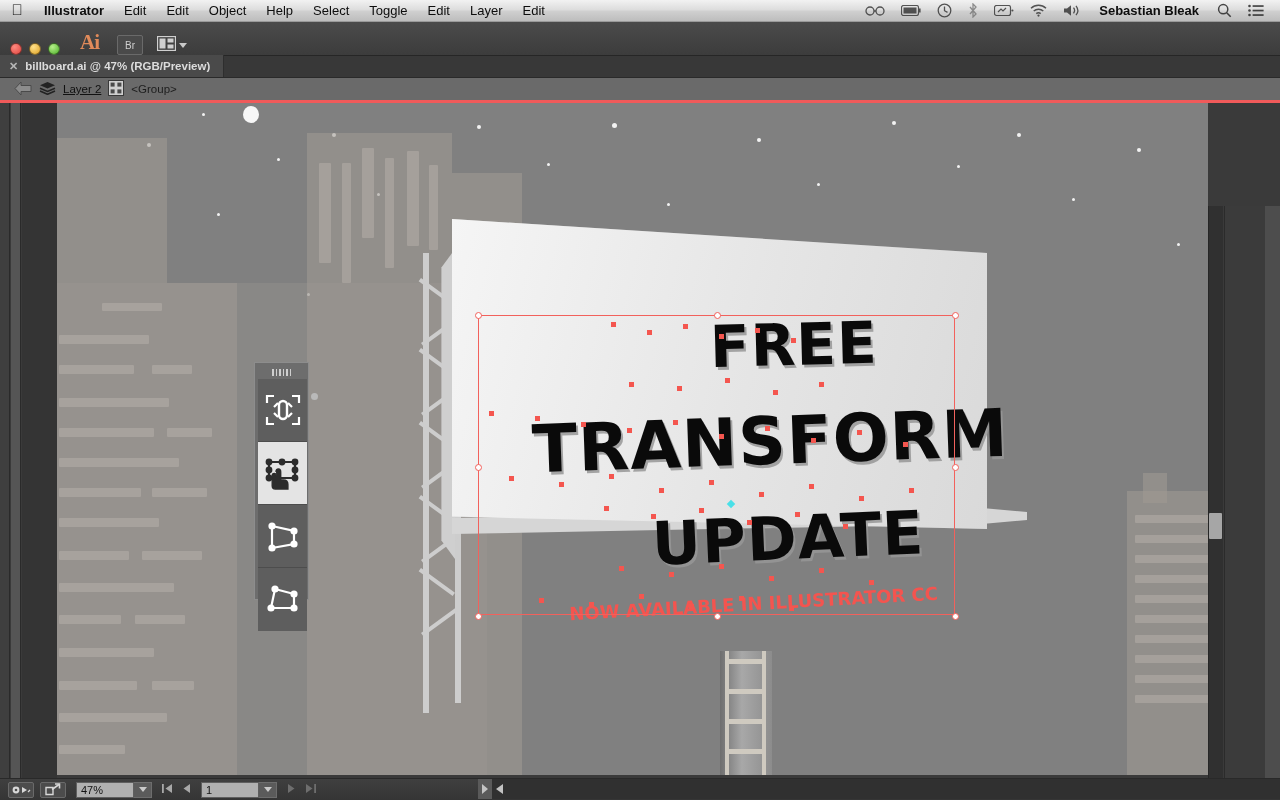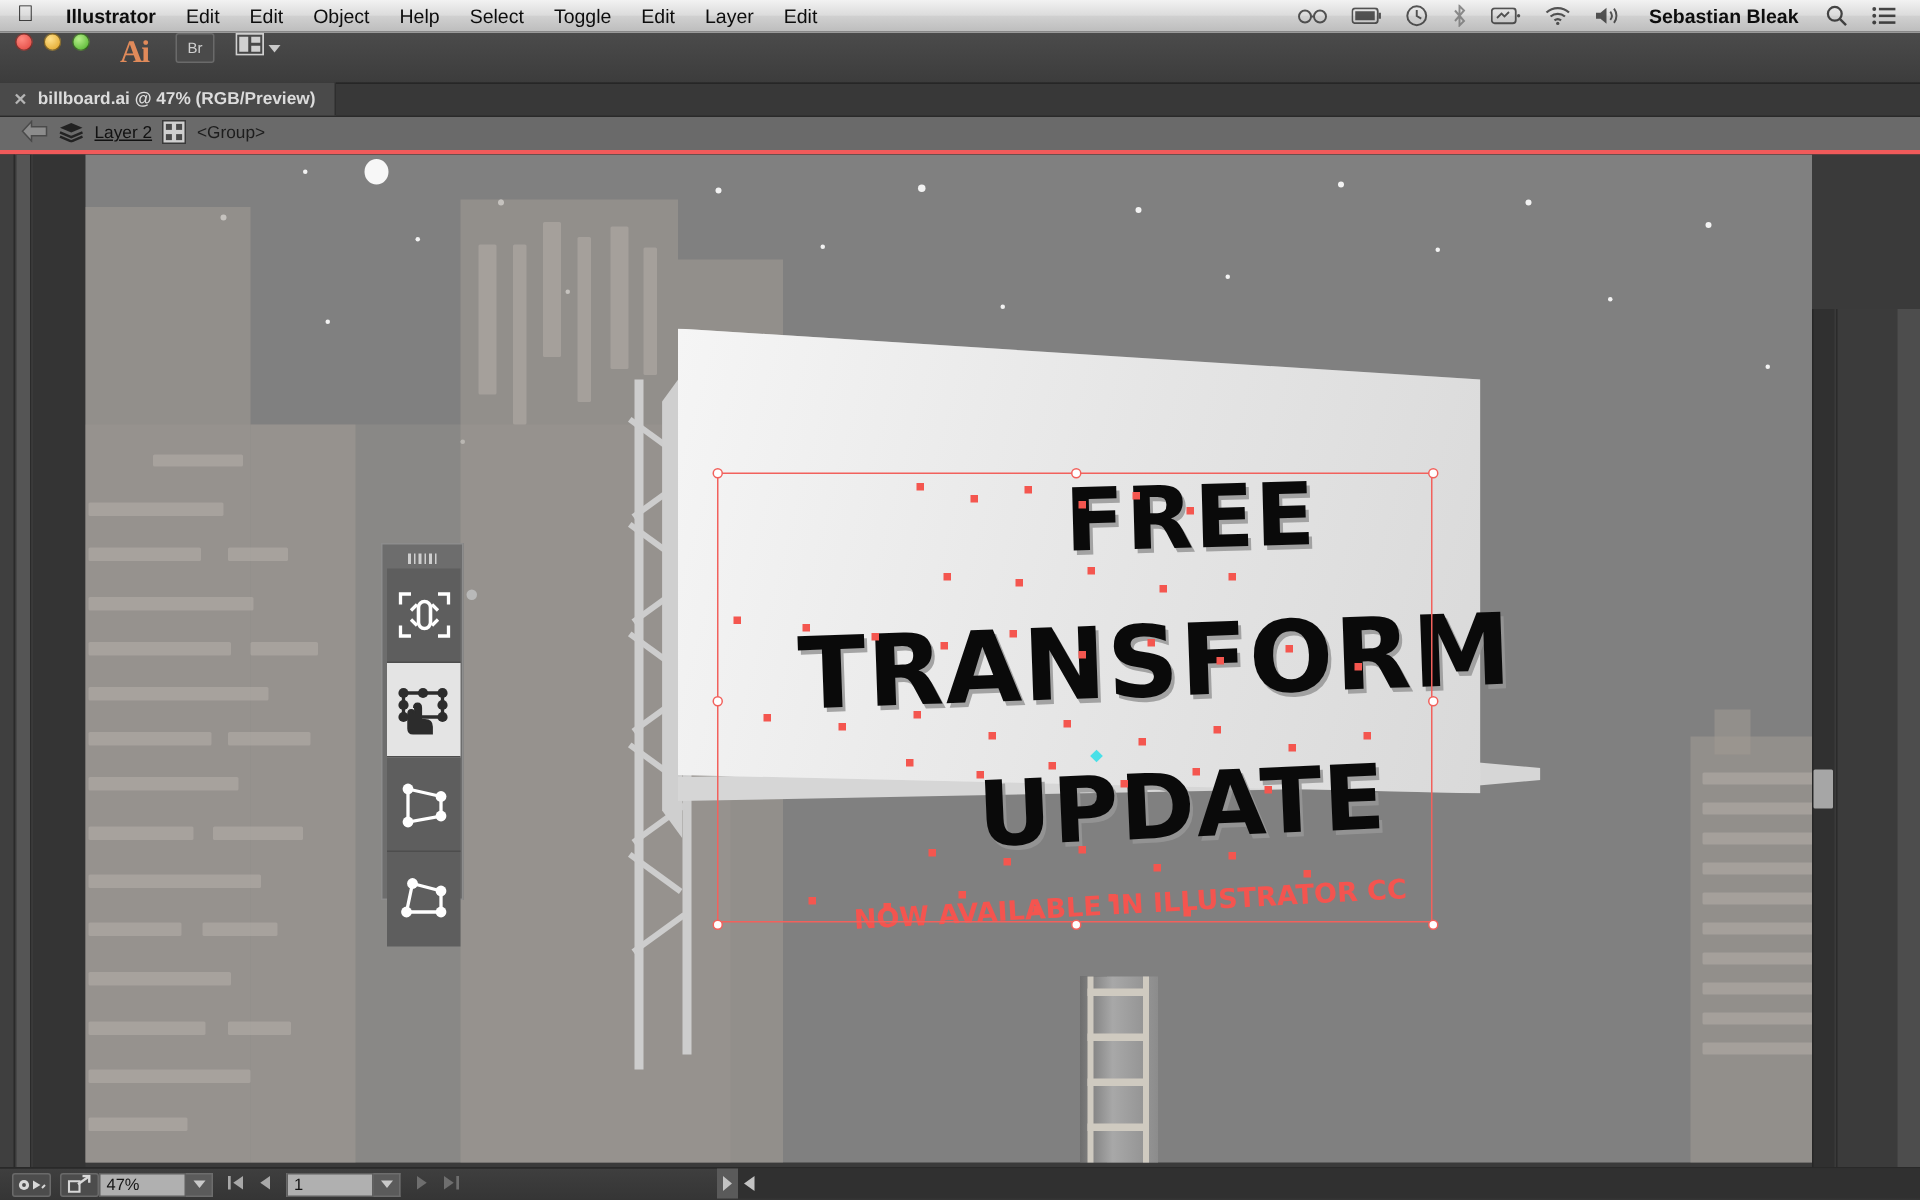--- a/index.html
+++ b/index.html
@@ -13,21 +13,21 @@
   .mb-apple { width:34px; display:flex; justify-content:center; align-items:center; font-size:15px; line-height:1; padding-bottom:2px; }
   .mb-item { font-size:13px; padding:0 10px; height:22px; line-height:22px; white-space:nowrap; }
   .mb-item.app { font-weight:bold; }
   .mb-right { margin-left:auto; display:flex; align-items:center; padding-right:8px; }
   .mb-ico { padding:0 8px; display:flex; align-items:center; height:22px; opacity:.82; }
   .mb-user { font-size:13px; font-weight:bold; padding:0 10px; }
 
   
   #apptb { position:absolute; left:0; top:22px; width:1280px; height:34px;
     background:linear-gradient(180deg,#4b4b4b 0%,#3c3c3c 100%); border-bottom:1px solid #262626;
-    display:flex; align-items:flex-start; }
+    display:flex; align-items:flex-end; }
   .traffic { display:flex; gap:7px; padding-left:10px; align-items:center; }
   .tl { width:12px; height:12px; border-radius:50%; border:1px solid rgba(0,0,0,.45); }
   .tl.r { background:radial-gradient(circle at 35% 30%,#ff8a80,#e0443e); }
   .tl.y { background:radial-gradient(circle at 35% 30%,#ffe08a,#dea123); }
   .tl.g { background:radial-gradient(circle at 35% 30%,#b6ef8a,#4caf28); }
   .ai-logo { margin-left:20px; font-size:21px; font-weight:bold; color:#e08a5a;
     font-family:"Liberation Serif", serif; letter-spacing:-1px; }
   .tb-btn { margin-left:18px; height:20px; min-width:26px; padding:0 5px; display:flex;
     align-items:center; justify-content:center; border:1px solid #6a6a6a; border-radius:2px;
     background:#4a4a4a; color:#cfcfcf; font-size:10px; }
@@ -117,21 +117,21 @@
   #vthumb { position:absolute; left:1209px; top:410px; width:13px; height:26px; background:#a6a6a6; border-radius:1px; }
   #rgutter { position:absolute; left:1224px; top:103px; width:56px; height:675px; background:#3b3b3b; border-left:1px solid #2b2b2b; }
   #rgutter2 { position:absolute; left:1265px; top:103px; width:15px; height:675px; background:#4d4d4d; }
 
   
   #status { position:absolute; left:0; top:778px; width:1280px; height:22px;
     background:linear-gradient(180deg,#3f3f3f,#353535); border-top:1px solid #292929;
     display:flex; align-items:center; color:#d3d3d3; font-size:11px; }
   .sb-ico { width:26px; height:16px; margin-left:8px; border:1px solid #6a6a6a; border-radius:2px;
     background:#4c4c4c; display:flex; align-items:center; justify-content:center; }
-  .sb-zoom { display:flex; align-items:center; }
+  .sb-zoom { margin-left:10px; display:flex; align-items:center; }
   .sb-field { width:58px; height:16px; background:#b0b0b0; color:#141414; font-size:11px;
     display:flex; align-items:center; padding-left:4px; border:1px solid #5f5f5f; }
   .sb-drop { width:18px; height:16px; background:#5b5b5b; border:1px solid #6d6d6d; border-left:none;
     display:flex; align-items:center; justify-content:center; }
   .sb-nav { display:flex; align-items:center; gap:9px; margin-left:10px; color:#9d9d9d; font-size:10px; }
   .sb-page { margin-left:10px; display:flex; align-items:center; }
   .sb-mode { flex:1; text-align:center; font-weight:bold; color:#e0e0e0; font-size:12px;
     padding-right:180px; }
   .sb-tri { width:0;height:0;border-top:5px solid transparent;border-bottom:5px solid transparent; }
   #hsb { position:absolute; left:492px; top:779px; width:788px; height:20px; background:#303030; }

